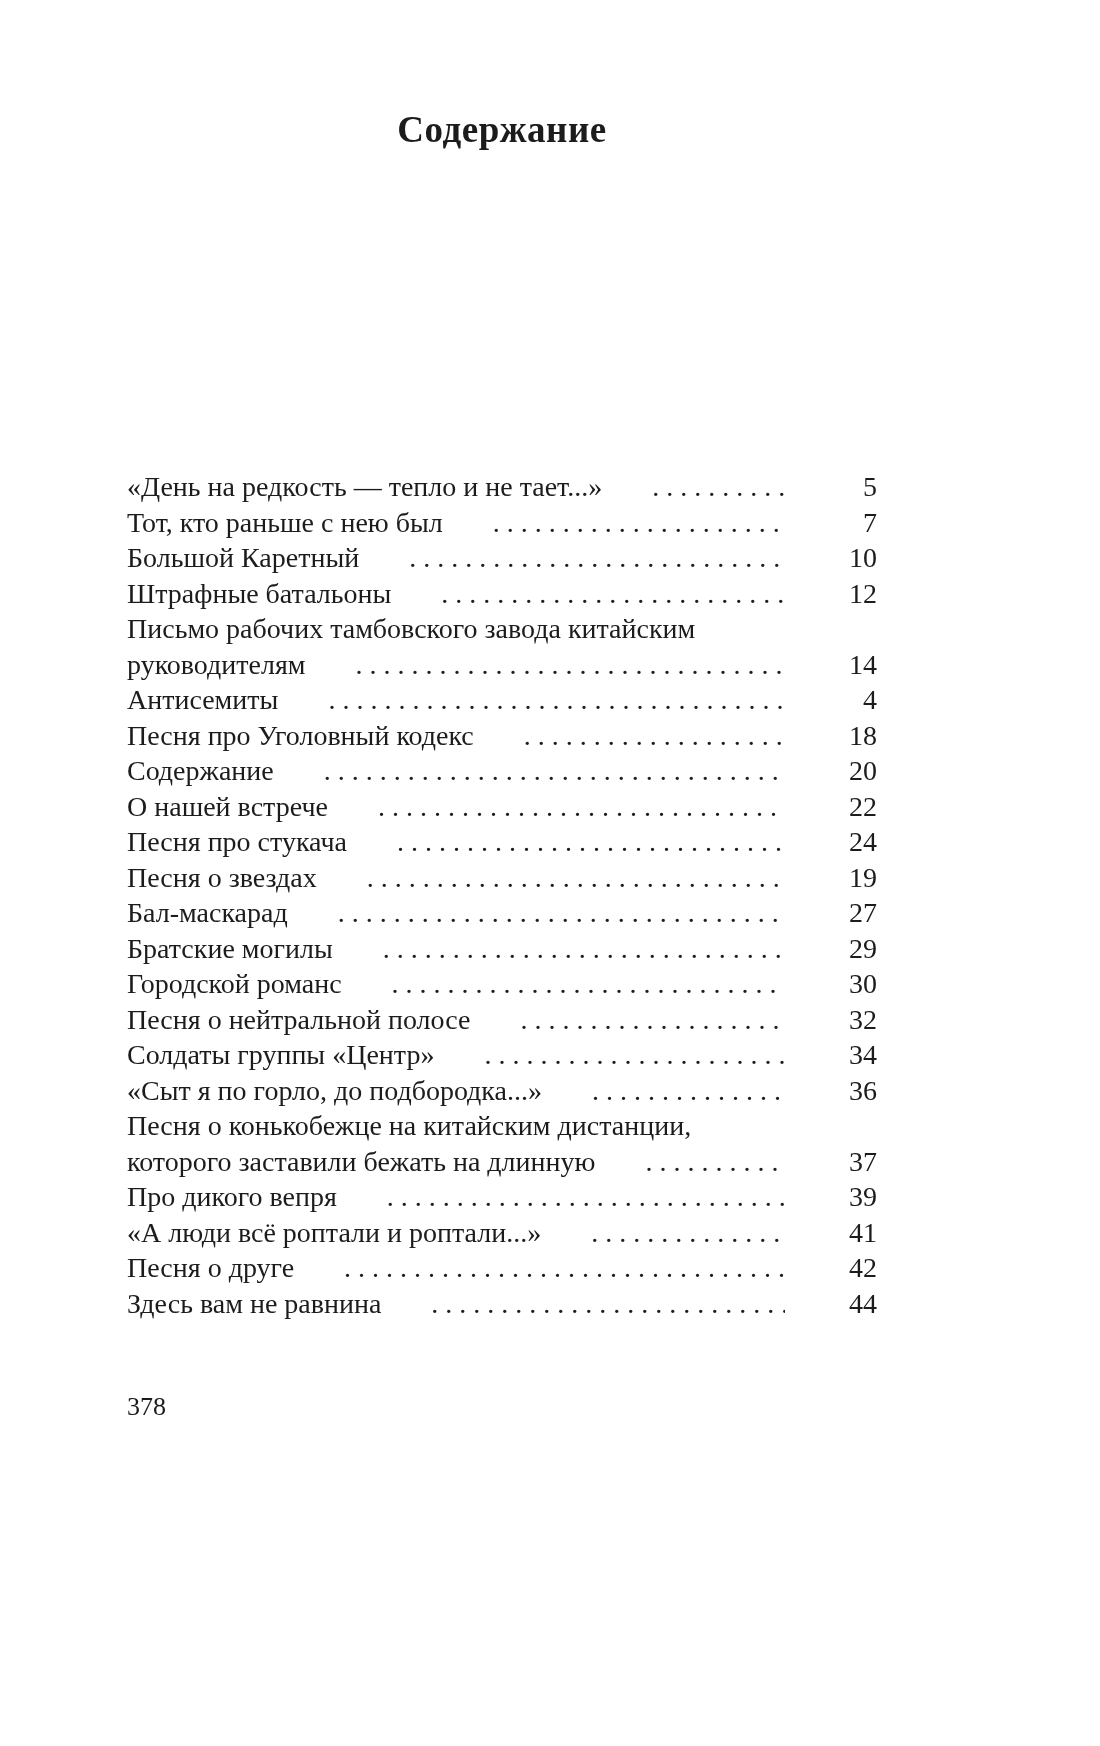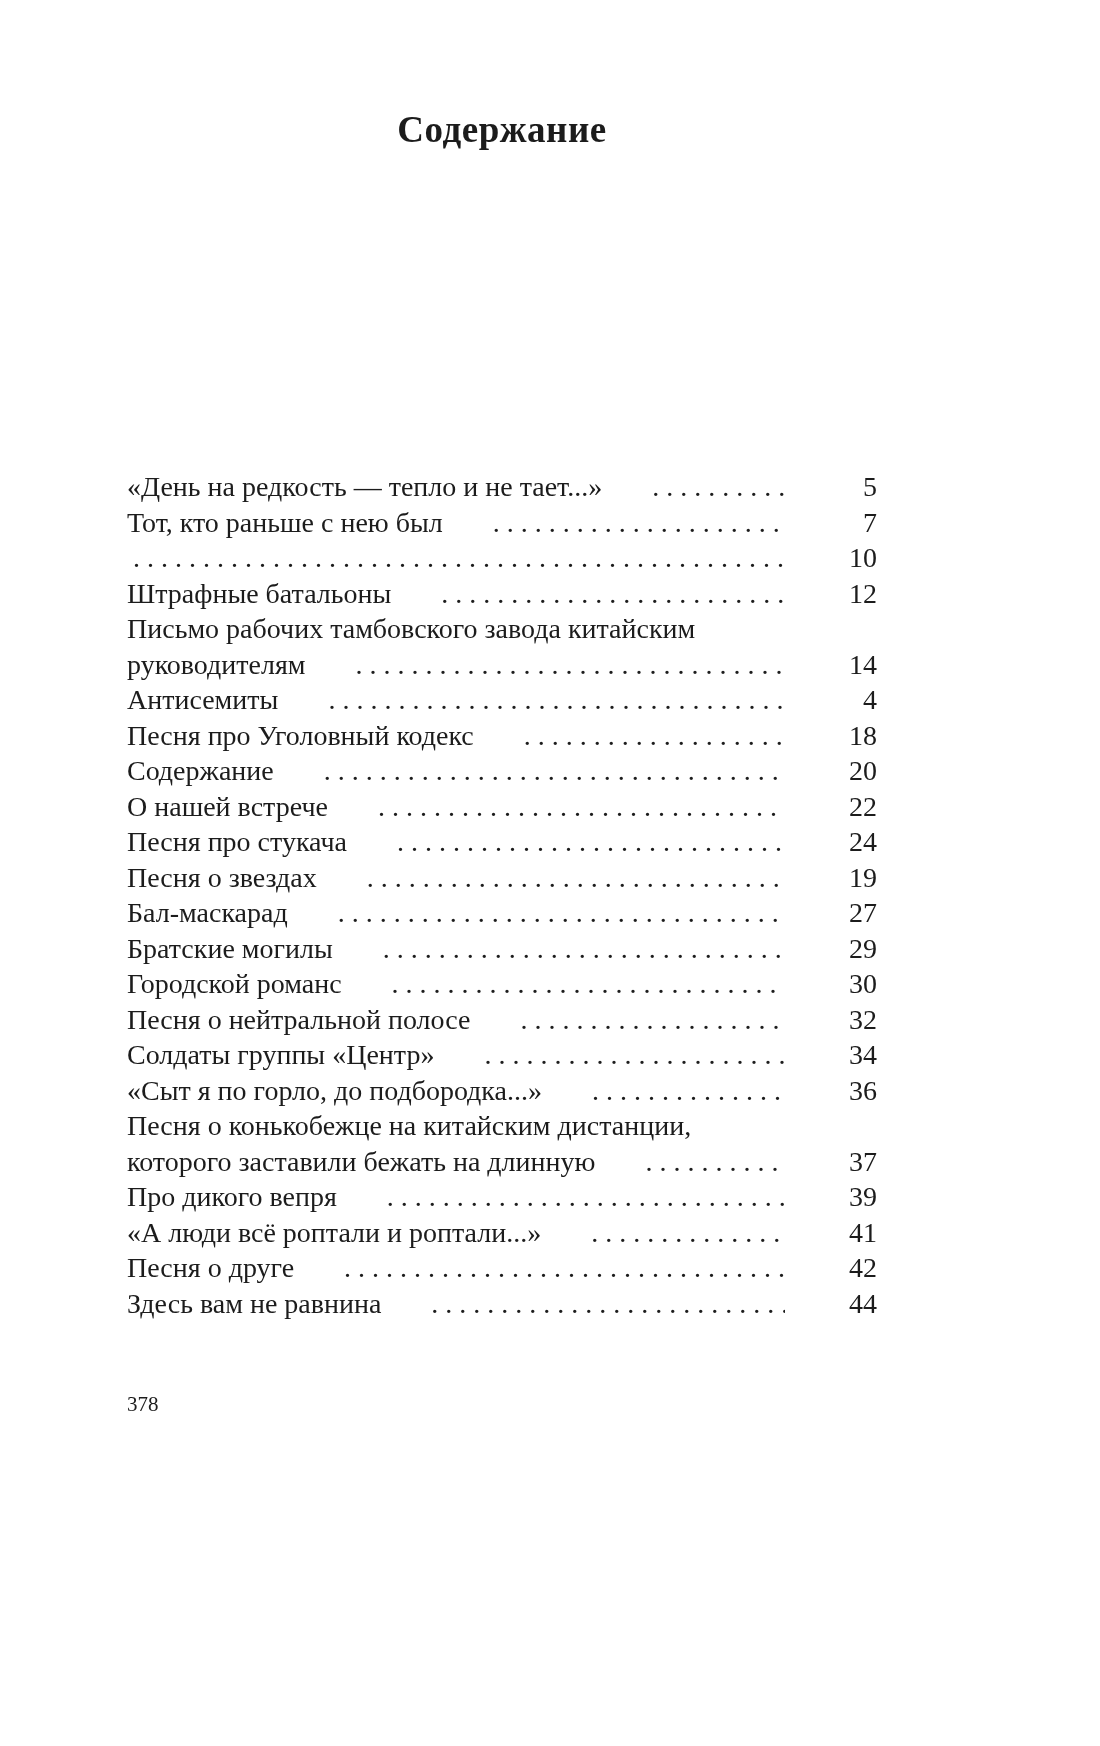--- a/index.html
+++ b/index.html
@@ -58,21 +58,21 @@
   }
   .page-num {
     flex: 0 0 auto;
     min-width: 44px;
     text-align: right;
   }
   .footer-page-number {
     position: absolute;
     left: 127px;
     top: 1392px;
-    font-size: 21px;
+    font-size: 26px;
     color: #1c1c1c;
   }
 </style>
 </head>
 <body>
 
 <div class="page">
   <div class="content">
     <h1 class="toc-heading">Содержание</h1>
     <div class="toc-list">
@@ -80,20 +80,21 @@
           <span class="toc-title">«День на редкость — тепло и не тает...»</span>
           <span class="leader"></span>
           <span class="page-num">5</span>
         </div>
         <div class="toc-row">
           <span class="toc-title">Тот, кто раньше с нею был</span>
           <span class="leader"></span>
           <span class="page-num">7</span>
         </div>
         <div class="toc-row">
+          <span class="toc-title">Большой Каретный</span>
           <span class="leader"></span>
           <span class="page-num">10</span>
         </div>
         <div class="toc-row">
           <span class="toc-title">Штрафные батальоны</span>
           <span class="leader"></span>
           <span class="page-num">12</span>
         </div>
         <div class="toc-row">
           <span class="toc-title">Письмо рабочих тамбовского завода китайским</span>

